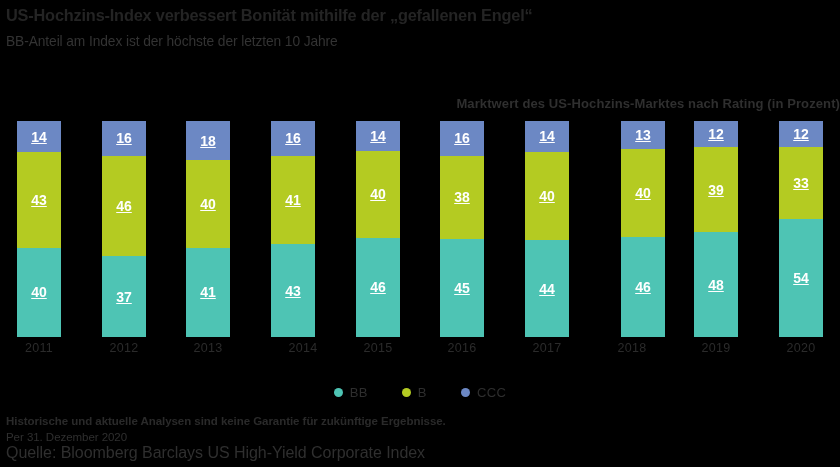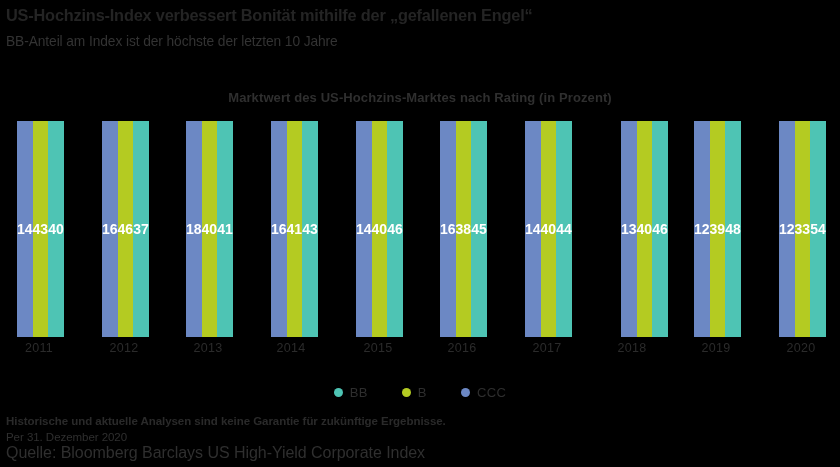--- a/index.html
+++ b/index.html
@@ -19,33 +19,33 @@
   }
   .hdr-sub{
     position:absolute;left:6px;top:33px;
     font-size:14.5px;font-weight:400;letter-spacing:-0.1px;
     color:#333333;white-space:nowrap;
     transform:scaleX(0.95);transform-origin:left center;
   }
 
   
   .chart-title{
-    position:absolute;left:0;right:0;top:90px;
-    text-align:center;font-size:13px;font-weight:bold;
+    position:absolute;left:0;right:0;top:96px;
+    text-align:right;font-size:13px;font-weight:bold;
     color:#2f2f2f;letter-spacing:0.1px;
   }
 
   
   .plot{
     position:absolute;left:17px;top:121px;
     width:806px;height:216px;
   }
   .bar{
     position:absolute;bottom:0;top:0;width:44px;
-    display:flex;flex-direction:row;
+    display:flex;flex-direction:column;text-decoration:underline;
   }
   .seg{
     position:relative;
     display:flex;align-items:center;justify-content:center;
     font-size:14px;font-weight:bold;color:#ffffff;
     line-height:1;
   }
   .seg-label{pointer-events:none;}
 
   
@@ -192,21 +192,21 @@
         <div class="seg" style="flex: 0.545455 0 0px; background: rgb(78, 196, 180);">
           <span class="seg-label">54</span>
         </div>
       </div>
     </div>
 
   <div class="xaxis" id="xaxis">
       <div class="xtick" style="left: 0px;">2011</div>
       <div class="xtick" style="left: 85px;">2012</div>
       <div class="xtick" style="left: 169px;">2013</div>
-      <div class="xtick" style="left: 252px; text-align: center;">2014</div>
+      <div class="xtick" style="left: 264px; text-align: center;">2014</div>
       <div class="xtick" style="left: 339px; text-align: center;">2015</div>
       <div class="xtick" style="left: 423px;">2016</div>
       <div class="xtick" style="left: 508px;">2017</div>
       <div class="xtick" style="left: 593px;">2018</div>
       <div class="xtick" style="left: 677px;">2019</div>
       <div class="xtick" style="left: 762px;">2020</div>
     </div>
 
   <div class="legend" id="legend">
       <div class="lg-item">

